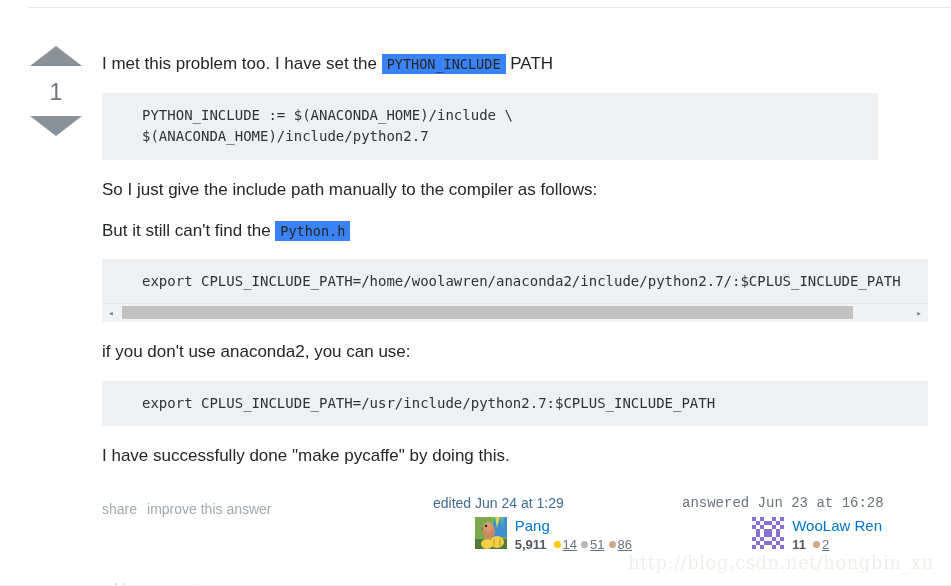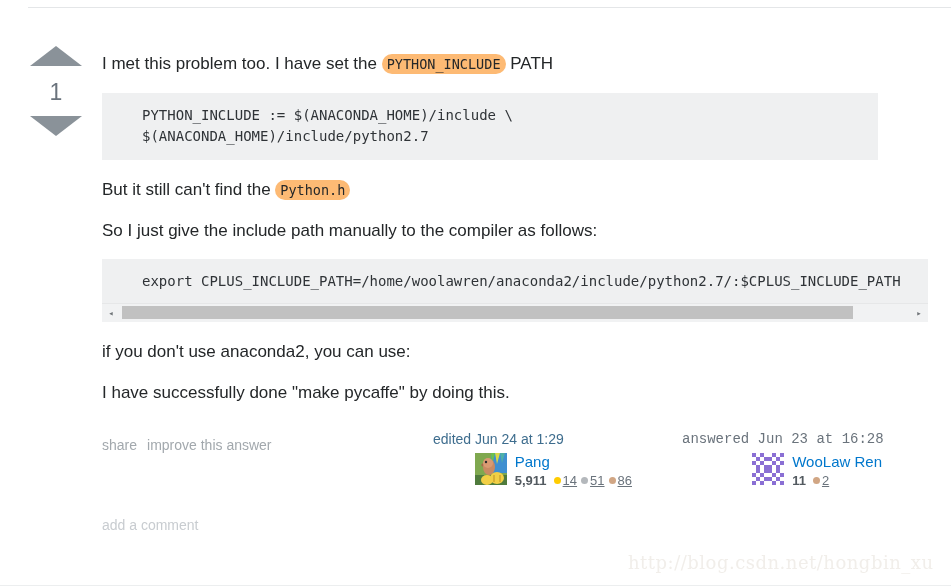--- a/index.html
+++ b/index.html
@@ -74,24 +74,24 @@
   .post-text {
     font-size: 17px;
     line-height: 1.45;
     color: #242729;
     margin: 0 0 16px 0;
   }
 
   code.inline {
     font-family: "DejaVu Sans Mono", "Liberation Mono", monospace;
     font-size: 13.5px;
-    background: #fdba74;
+    background: #3b82f6;
     color: #242729;
     padding: 2px 5px;
-    border-radius: 10px;
+    border-radius: 0;
     white-space: pre;
   }
 
   pre.codeblock {
     background: #eff0f1;
     margin: 0 0 18px 0;
     padding: 12px 0 12px 0;
     border-radius: 0;
     overflow: hidden;
     position: relative;
@@ -283,28 +283,29 @@
     <div class="vote-arrow vote-down"></div>
   </div>
 
   <div class="postcell">
 
     <p class="post-text"><span>I met this problem too. I have set the</span> <code class="inline">PYTHON_INCLUDE</code> <span>PATH</span></p>
 
     <pre class="codeblock block-1"><code>PYTHON_INCLUDE := $(ANACONDA_HOME)/include \
 $(ANACONDA_HOME)/include/python2.7</code></pre>
 
+    <p class="post-text">So I just give the include path manually to the compiler as follows:</p>
+
     <p class="post-text"><span>But it still can't find the</span> <code class="inline">Python.h</code></p>
 
-    <p class="post-text">So I just give the include path manually to the compiler as follows:</p>
-
     <pre class="codeblock block-2"><code>export CPLUS_INCLUDE_PATH=/home/woolawren/anaconda2/include/python2.7/:$CPLUS_INCLUDE_PATH</code><div class="hscroll"><div class="hscroll-arrow">◂</div><div class="hscroll-track"><div class="hscroll-thumb"></div></div><div class="hscroll-arrow">▸</div></div></pre>
 
     <p class="post-text">if you don't use anaconda2, you can use:</p>
 
+    <pre class="codeblock block-3"><code>export CPLUS_INCLUDE_PATH=/usr/include/python2.7:$CPLUS_INCLUDE_PATH</code></pre>
 
     <p class="post-text">I have successfully done "make pycaffe" by doing this.</p>
 
     <div class="postmeta">
 
       <div class="post-actions">
         <span>share</span><span>improve this answer</span>
       </div>
 
       <div class="usercard editor">

